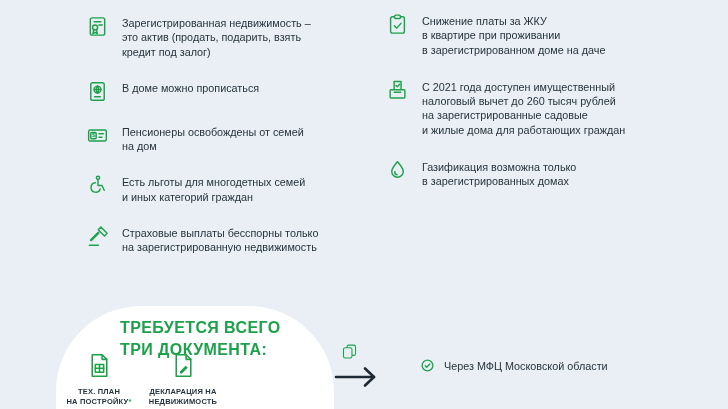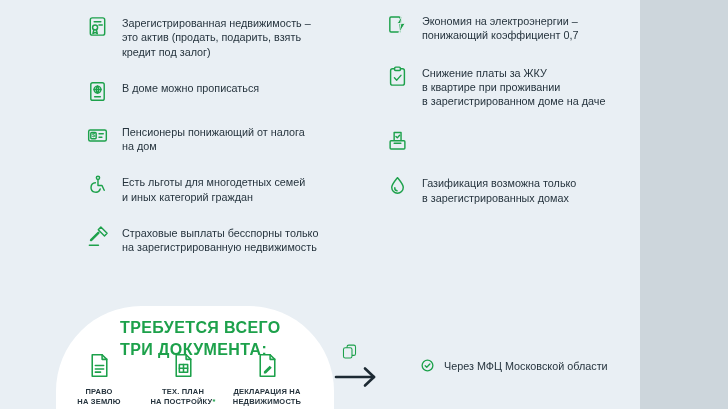--- a/index.html
+++ b/index.html
@@ -1,19 +1,19 @@
 <!DOCTYPE html>
 <html style="--accent-green: #1da14b; --text-dark: #26343e; --bg-light: #e9eff4; --panel-white: #ffffff; --arrow-dark: #1d2a33;"><head>
 <meta charset="utf-8">
 <style>
   * { margin:0; padding:0; box-sizing:border-box; }
   body { background:#cdd6dc; font-family:"Liberation Sans", sans-serif; }
 
   .canvas{
-    position:relative; width:640px; height:409px; overflow:hidden;
+    position:relative; width:728px; height:409px; overflow:hidden;
     background:var(--bg-light, #e9eff4);
   }
   .white-blob{
     position:absolute; left:56px; top:306px; width:278px; height:160px;
     background:var(--panel-white,#fff);
     border-radius:85px 85px 0 0;
   }
 
   
   .icon{ display:block; color:var(--accent-green,#1da14b); }
@@ -101,21 +101,21 @@
 
     <div class="benefit">
       <span class="icon">
         <svg viewBox="0 0 24 24">
             <rect x="2.8" y="6.2" width="18.4" height="11.6" rx="1.6"></rect>
             <rect x="5" y="8.8" width="5.6" height="6.6" rx="1"></rect>
             <text x="6.3" y="13.9" font-size="6.5" stroke="none" fill="currentColor" font-weight="bold" font-family="Liberation Sans, sans-serif">$</text>
             <path d="M13.6 10.2h4.4M13.6 13.8h3"></path>
           </svg>
       </span>
-      <span class="txt">Пенсионеры понижающий от налога
+      <span class="txt">Пенсионеры освобождены от семей
 на дом</span>
     </div>
 
     <div class="benefit">
       <span class="icon">
         <svg viewBox="0 0 24 24">
             <circle cx="12.5" cy="4" r="1.7"></circle>
             <path d="M12.5 6.6v5.4h4.2l2.3 5"></path>
             <path d="M14.8 15.6a4.9 4.9 0 1 1-5-6.4"></path>
           </svg>
@@ -134,30 +134,20 @@
       </span>
       <span class="txt">Страховые выплаты бесспорны только
 на зарегистрированную недвижимость</span>
     </div>
 
 
   </div>
 
   <div class="col col-right">
 
-    <div class="benefit">
-      <span class="icon">
-        <svg viewBox="0 0 24 24">
-            <rect x="4" y="4.2" width="10.8" height="15.6" rx="1.2"></rect>
-            <path d="M16.8 2.6l-5.2 8.4h4L13.4 21.4l6.6-10.6h-4.3z" fill="currentColor" stroke="var(--bg-light,#e9eff4)" stroke-width="1"></path>
-          </svg>
-      </span>
-      <span class="txt">Экономия на электроэнергии –
-понижающий коэффициент 0,7</span>
-    </div>
 
     <div class="benefit">
       <span class="icon">
         <svg viewBox="0 0 24 24">
             <rect x="4.8" y="4" width="14.4" height="17" rx="2"></rect>
             <rect x="9" y="2.2" width="6" height="3.6" rx="1.2" fill="var(--bg-light,#e9eff4)"></rect>
             <path d="M8.8 13.4l2.4 2.4 4.4-5"></path>
           </svg>
       </span>
       <span class="txt">Снижение платы за ЖКУ
@@ -167,51 +157,44 @@
 
     <div class="benefit">
       <span class="icon">
         <svg viewBox="0 0 24 24">
             <rect x="8.5" y="2.6" width="7.2" height="8.6"></rect>
             <path d="M10.4 6.8l1.4 1.4 2.4-2.8"></path>
             <rect x="4.3" y="11.2" width="15.4" height="8.6" rx="1" fill="var(--bg-light,#e9eff4)"></rect>
             <path d="M8.5 13.8h7"></path>
           </svg>
       </span>
+      <span class="txt">С 2021 года доступен имущественный
+налоговый вычет до 260 тысяч рублей
+на зарегистрированные садовые
+и жилые дома для работающих граждан</span>
     </div>
 
     <div class="benefit">
       <span class="icon">
         <svg viewBox="0 0 24 24">
             <path d="M12 2.8C15.2 6.8 18 9.8 18 13a6 6 0 0 1-12 0c0-3.2 2.8-6.2 6-10.2z"></path>
             <path d="M9.2 13.2a2.9 2.9 0 0 0 2.3 3.3"></path>
           </svg>
       </span>
       <span class="txt">Газификация возможна только
 в зарегистрированных домах</span>
     </div>
 
   </div>
 
   <div class="sec-title docs-title">ТРЕБУЕТСЯ ВСЕГО
 ТРИ ДОКУМЕНТА:</div>
 
   <div class="docs-row">
 
-    <div class="doc-item">
-      <span class="icon">
-        <svg viewBox="0 0 26 26">
-            <path d="M6 2.6h9.5L20 7.1V23.4H6z"></path>
-            <path d="M15.5 2.6v4.5H20"></path>
-            <path d="M9 13h8M9 16.3h8M9 19.4h5"></path>
-          </svg>
-      </span>
-      <div class="doc-label"><span class="lbl">ПРАВО
-НА ЗЕМЛЮ</span><span class="footnote"></span></div>
-    </div>
 
     <div class="doc-item">
       <span class="icon">
         <svg viewBox="0 0 26 26">
             <path d="M6 2.6h9.5L20 7.1V23.4H6z"></path>
             <path d="M15.5 2.6v4.5H20"></path>
             <rect x="9" y="12" width="8" height="7.5"></rect>
             <path d="M13 12v7.5M9 15.7h8"></path>
           </svg>
       </span>

